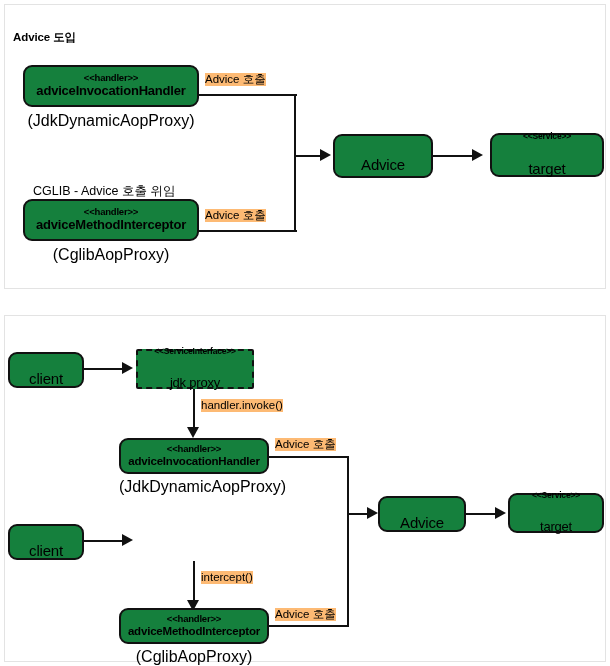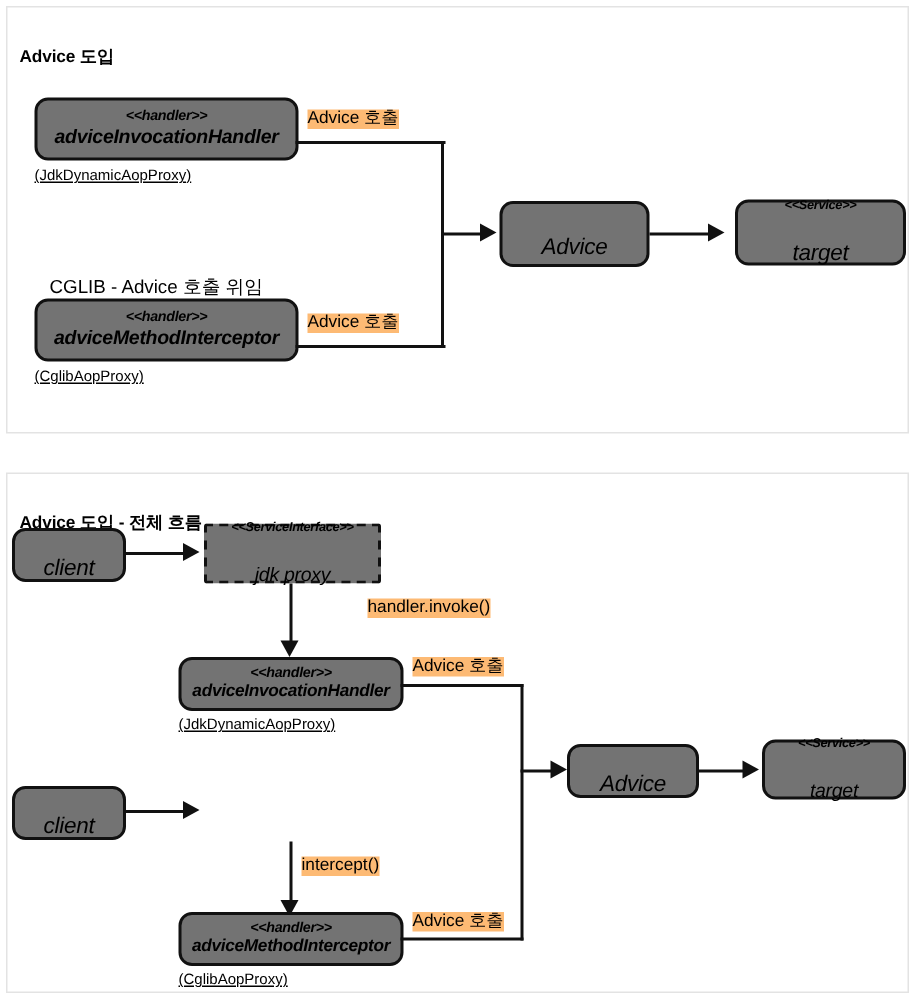--- a/index.html
+++ b/index.html
@@ -39,39 +39,38 @@
   }
   .edge-label {
     position: absolute;
     font-size: 11.5px;
     white-space: nowrap;
     background: #fdba74;
     line-height: 13px;
   }
   .sub-label {
     position: absolute;
-    font-size: 10px;
-    white-space: nowrap;
-    text-decoration: underline;
+    font-size: 16px;
+    white-space: nowrap;
+    text-align: center;
   }
 
   
   .node {
     position: absolute;
     box-sizing: border-box;
     border: 2.2px solid #111111;
     border-radius: 9px;
-    background: #737373;
+    background: #15803d;
     display: flex;
     flex-direction: column;
     align-items: center;
     justify-content: center;
     text-align: center;
     line-height: 1.12;
-    font-style: italic;
   }
   .node.dashed {
     border-style: dashed;
     border-width: 2px;
     border-radius: 2px;
     text-align: right;
   }
   .node .stereo {
     font-size: 9.5px;
     font-weight: bold;
@@ -149,37 +148,36 @@
 
   <div class="ln-h" style="left:428px; top:150px; width:40px;"></div>
   <div class="arrow-r" style="left:467px; top:144px;"></div>
 
   <div class="edge-label" style="left:200px; top:68px;">Advice 호출</div>
   <div class="edge-label" style="left:200px; top:204px;">Advice 호출</div>
 </div>
 
 <div class="panel" id="panel-bottom">
 
-  <div class="panel-title" style="left:8px; top:7px;">Advice 도입 - 전체 흐름</div>
 
   <div class="node" style="left:3px; top:36px; width:76px; height:36px;">
     <span class="name lg plain">client</span>
   </div>
 
   <div class="node dashed" style="left:131px; top:33px; width:118px; height:40px;">
     <span class="stereo small">&lt;&lt;ServiceInterface&gt;&gt;</span>
     <span class="name md plain">jdk proxy</span>
   </div>
 
   <div class="ln-h" style="left:79px; top:52px; width:39px;"></div>
   <div class="arrow-r" style="left:117px; top:46px;"></div>
 
   <div class="ln-v" style="left:188px; top:73px; height:39px;"></div>
   <div class="arrow-d" style="left:182px; top:111px;"></div>
-  <div class="edge-label" style="left:196px; top:83px;margin-left:44px;">handler.invoke()</div>
+  <div class="edge-label" style="left:196px; top:83px;">handler.invoke()</div>
 
   <div class="node" style="left:114px; top:122px; width:150px; height:36px;">
     <span class="stereo">&lt;&lt;handler&gt;&gt;</span>
     <span class="name sm">adviceInvocationHandler</span>
   </div>
   <div class="sub-label" style="left:114px; top:162px; width:150px;">(JdkDynamicAopProxy)</div>
 
   <div class="node" style="left:3px; top:208px; width:76px; height:36px;">
     <span class="name lg plain">client</span>
   </div>

